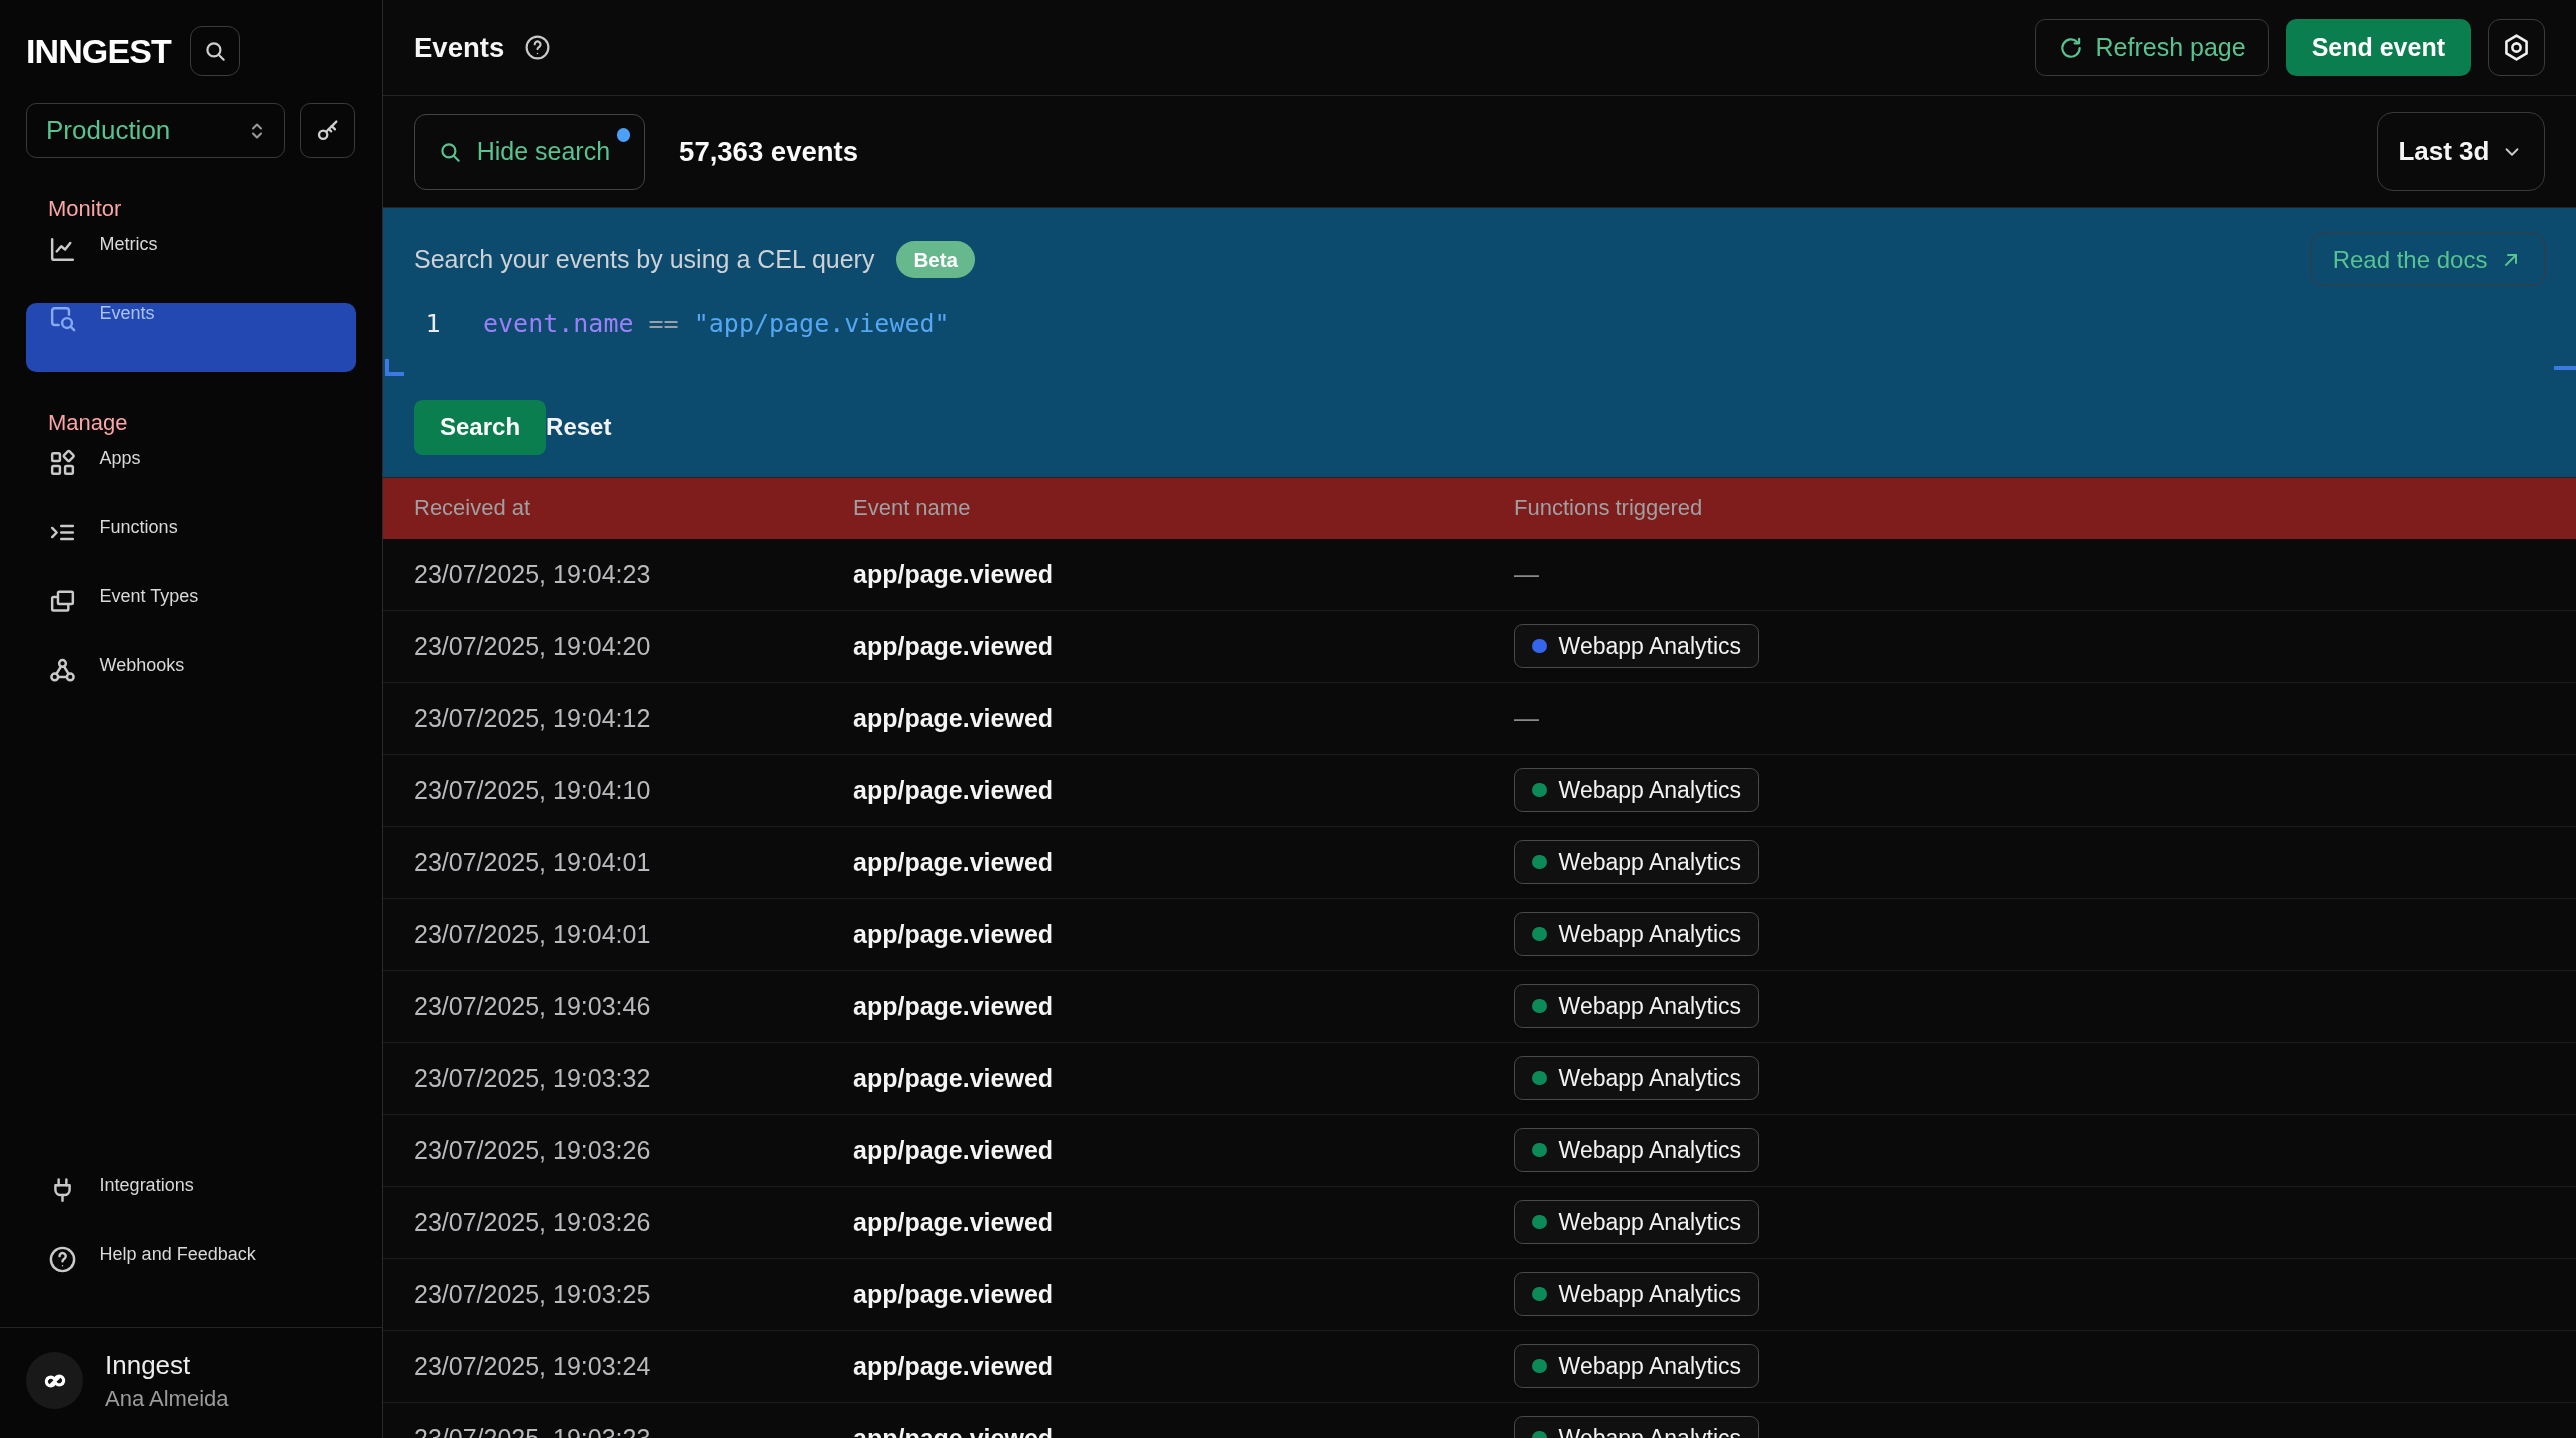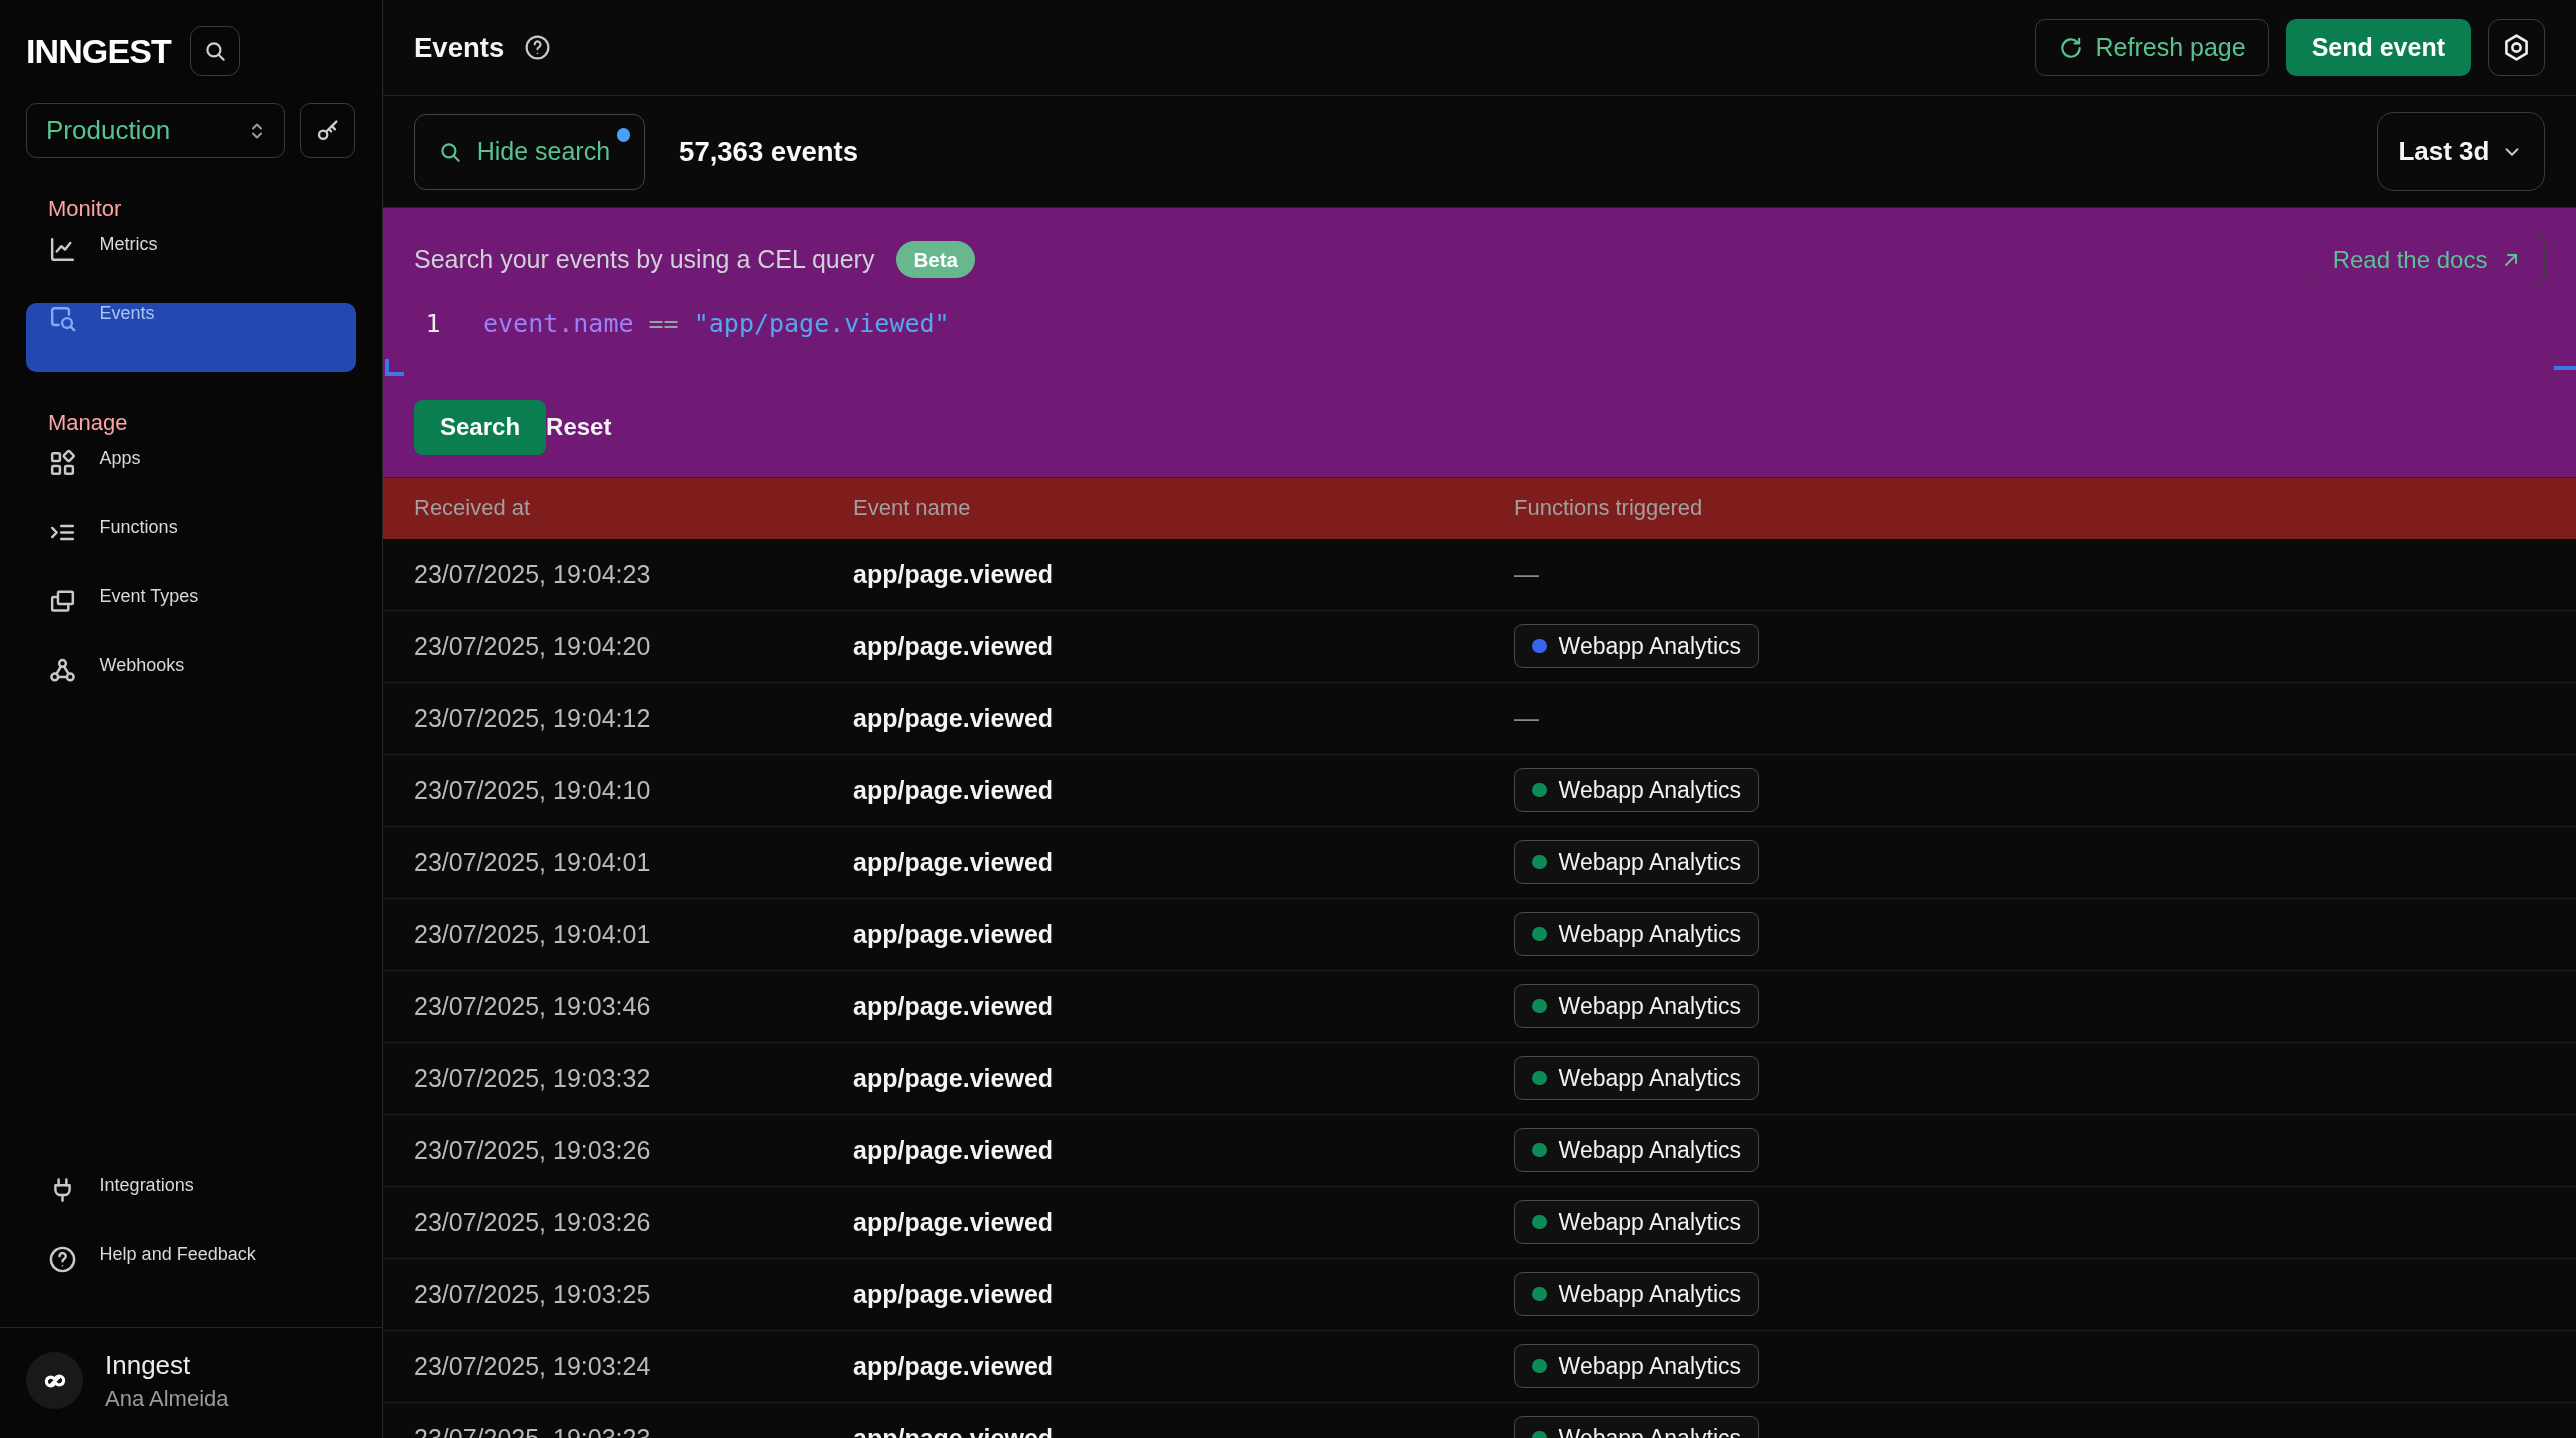--- a/index.html
+++ b/index.html
@@ -82,21 +82,21 @@
   .events-count { font-size:27.5px; font-weight:700; color:#fafafa; }
   .toolbar-spacer { flex:1; }
   .range-btn {
     background:none; border:1.7px solid #3a3a3a; border-radius:16px; height:79px;
     padding:0 20.6px; display:inline-flex; align-items:center; gap:12px;
     color:#f5f5f5; font-size:26px; font-weight:600; cursor:pointer;
   }
   .range-btn .chev { color:#cccccc; display:flex; }
 
   
-  .search-panel { background:#701a75; border-bottom:1.7px solid #242424; padding-top:24px; position:relative; }
+  .search-panel { background:#0c4a6e; border-bottom:1.7px solid #242424; padding-top:24px; position:relative; }
   .panel-head { display:flex; align-items:center; padding:0 31px; height:55px; }
   .panel-title { font-size:25px; color:#ced1d5; }
   .beta-badge {
     margin-left:22px; background:#68b88d; color:#ffffff; font-size:20.6px; font-weight:700;
     padding:6.9px 17px; border-radius:857px;
   }
   .panel-head .spacer { flex:1; }
   .docs-btn { height:53px; border-radius:12px; font-size:24px; padding:0 20.6px; }
   .editor-wrap { position:relative; margin-top:22px; height:82px; }
   .editor { display:flex; align-items:flex-start; }

